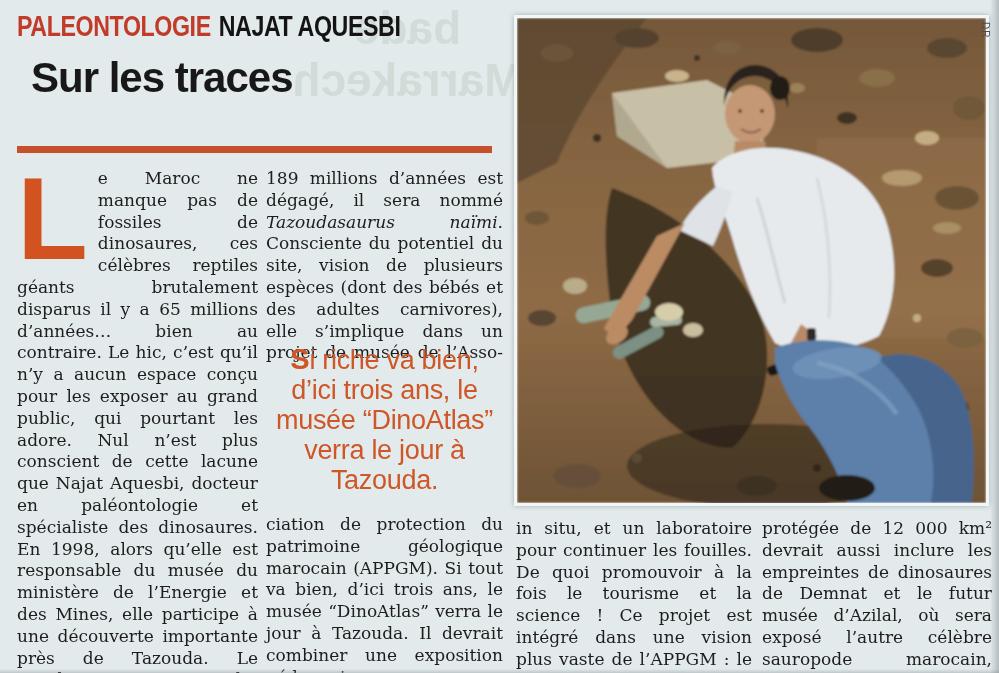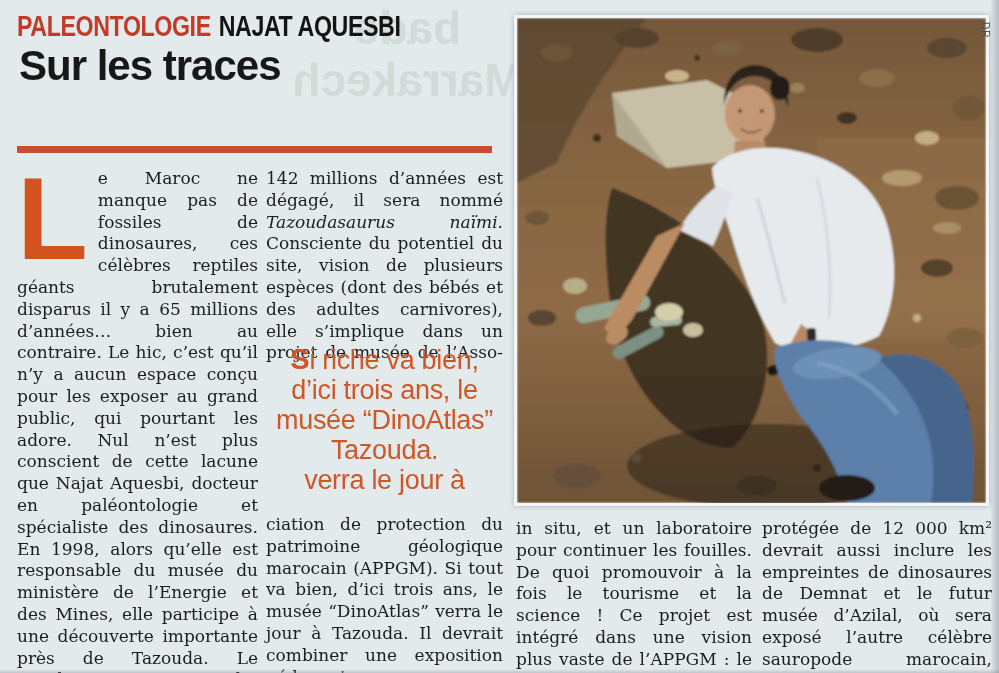--- a/index.html
+++ b/index.html
@@ -90,39 +90,39 @@
 <div class="page">
 
   <div class="ghost">
     <div>bade</div>
     <div>Marrakech</div>
   </div>
 
   <div class="kicker-row">
     <span class="kicker">PALEONTOLOGIE</span><span class="author">NAJAT AQUESBI</span>
   </div>
-  <h1 class="headline" style="margin:4px;">
+  <h1 class="headline" style="margin:16px;">
     <span style="display:block">Sur les traces</span>
   </h1>
   <div class="rule"></div>
 
   <div class="col col1">
     <span class="dropcap">L</span><span><span>e Maroc ne manque pas de fossiles de dinosaures, ces célèbres reptiles géants brutalement disparus il y a 65 millions d’années… bien au contraire. Le hic, c’est qu’il n’y a aucun espace conçu pour les exposer au grand public, qui pourtant les adore. Nul n’est plus conscient de cette lacune que Najat Aquesbi, docteur en paléontologie et spécialiste des dinosaures. En 1998, alors qu’elle est responsable du musée du ministère de l’Energie et des Mines, elle participe à une découverte importante près de Tazouda. Le squelette presque complet d’un sauropode (dinosaure herbivore) long de 9 mètres et datant de</span></span>
   </div>
 
   <div class="col col2top">
-    <span><span>142 millions d’années est dégagé, il sera nommé </span><span style="font-style: italic;">Tazoudasaurus naïmi</span><span>. Consciente du potentiel du site, vision de plusieurs espèces (dont des bébés et des adultes carnivores), elle s’implique dans un projet de musée de l’Asso-</span></span>
+    <span><span>189 millions d’années est dégagé, il sera nommé </span><span style="font-style: italic;">Tazoudasaurus naïmi</span><span>. Consciente du potentiel du site, vision de plusieurs espèces (dont des bébés et des adultes carnivores), elle s’implique dans un projet de musée de l’Asso-</span></span>
   </div>
 
   <div class="pullquote">
       <div class="line">Si riche va bien,</div>
       <div class="line">d’ici trois ans, le</div>
       <div class="line">musée “DinoAtlas”</div>
+      <div class="line">verra le jour à</div>
       <div class="line">Tazouda.</div>
-      <div class="line">verra le jour à</div>
     </div>
 
   <div class="col col2bot">
     <span><span>ciation de protection du patrimoine géologique marocain (APPGM). Si tout va bien, d’ici trois ans, le musée “DinoAtlas” verra le jour à Tazouda. Il devrait combiner une exposition pédagogique</span></span>
   </div>
 
   <div class="photo">
     <svg viewBox="0 0 469 485" preserveAspectRatio="none">
       <defs>
         <linearGradient id="ground" x1="0" y1="0" x2="0" y2="1">

